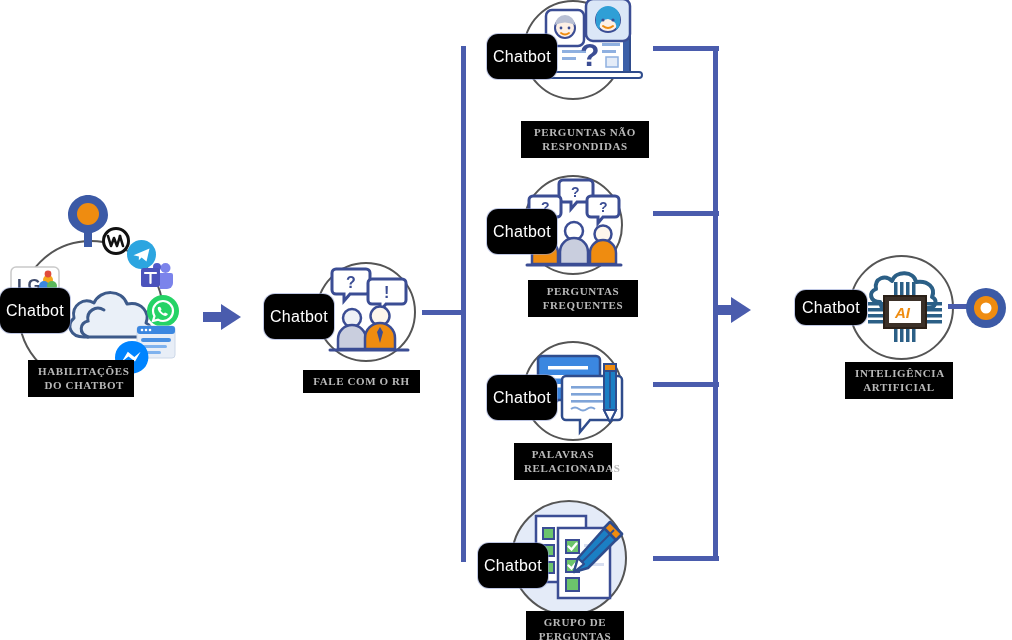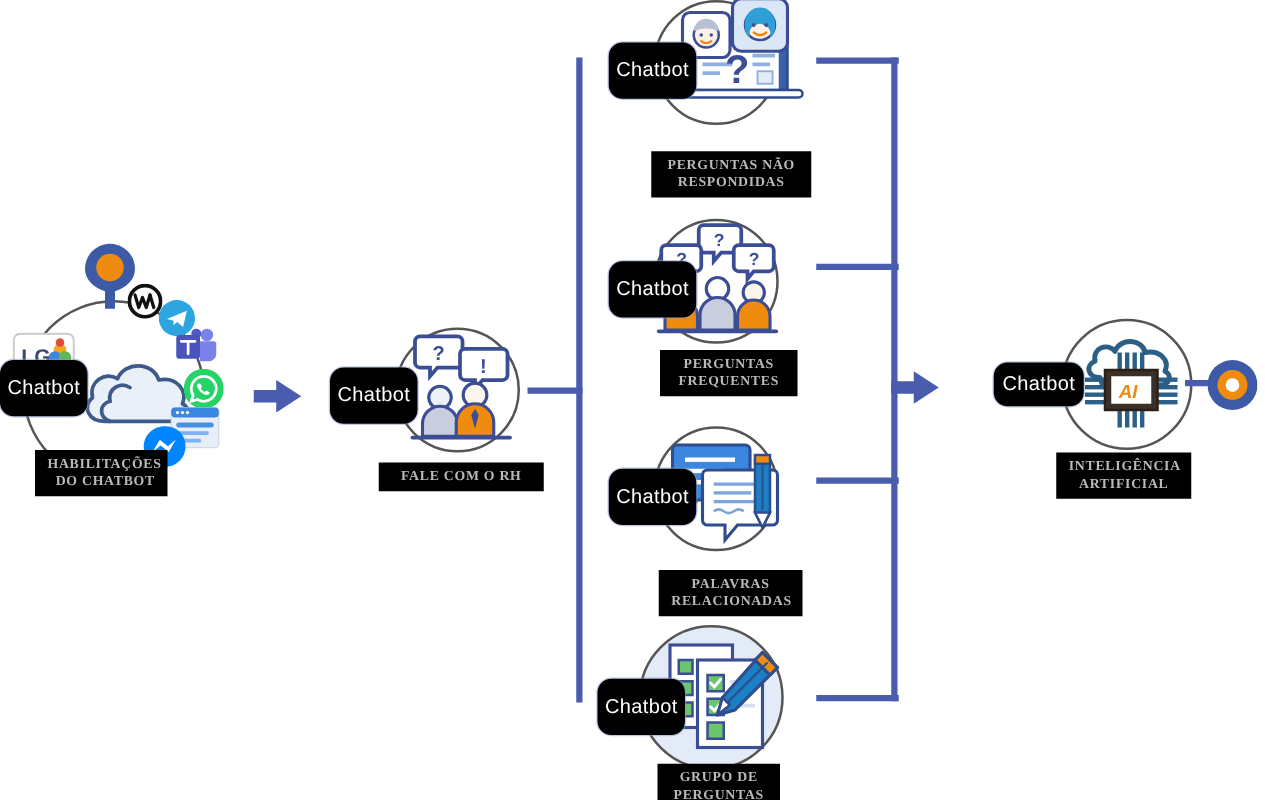--- a/index.html
+++ b/index.html
@@ -191,21 +191,21 @@
 
         <circle cx="58" cy="51" r="9.5" fill="#fdf6ec" stroke="#3b4d94" stroke-width="2.5"></circle>
         <path d="M43 84 v-11 a15 15 0 0 1 30 0 v11 Z" fill="#ef8c10" stroke="#3b4d94" stroke-width="2.5"></path>
         <path d="M58 62 l-3 5 l3 11 l3 -11 Z" fill="#3b4d94"></path>
         <line x1="8" y1="85" x2="86" y2="85" stroke="#3b4d94" stroke-width="3" stroke-linecap="round"></line>
       </svg>
     </div>
 
     <div class="badge" style="left:264px;top:294px;width:70px;height:45px;">Chatbot</div>
 
-    <div class="caption" style="left:303px;top:370px;width:132px;">FALE COM O RH</div>
+    <div class="caption" style="left:303px;top:370px;width:117px;">FALE COM O RH</div>
   </div>
 
   <div>
     <div class="hline" style="left:422px;top:310px;width:44px;"></div>
     <div class="vline" style="left:461px;top:46px;height:516px;"></div>
   </div>
 
   <div class="node">
     <div class="circle" style="left:523px;top:0px;width:100px;height:100px;"></div>
 
@@ -298,21 +298,21 @@
 
         <path d="M70 18 L82 18 L82 60 L76 72 L70 60 Z" fill="#1b7fc4" stroke="#2f4c8c" stroke-width="2"></path>
         <rect x="70" y="14" width="12" height="7" fill="#ef8c10" stroke="#2f4c8c" stroke-width="2"></rect>
         <path d="M70 60 L76 72 L82 60 Z" fill="#ffffff" stroke="#2f4c8c" stroke-width="2"></path>
         <line x1="76" y1="22" x2="76" y2="58" stroke="#2f4c8c" stroke-width="1.6"></line>
       </svg>
     </div>
 
     <div class="badge" style="left:487px;top:375px;width:70px;height:45px;">Chatbot</div>
 
-    <div class="caption" style="left:527px;top:443px;width:115px;margin-top:13px;">PALAVRAS
+    <div class="caption" style="left:514px;top:443px;width:98px;">PALAVRAS
 RELACIONADAS</div>
   </div>
 
   <div class="node">
     <div class="circle tinted" style="left:511px;top:500px;width:116px;height:116px;"></div>
 
     <div class="art" style="left:530px;top:512px;">
       <svg width="96" height="96" viewBox="0 0 96 96">
 
         <rect x="6" y="4" width="50" height="66" fill="#ffffff" stroke="#3b4d94" stroke-width="2.5"></rect>

